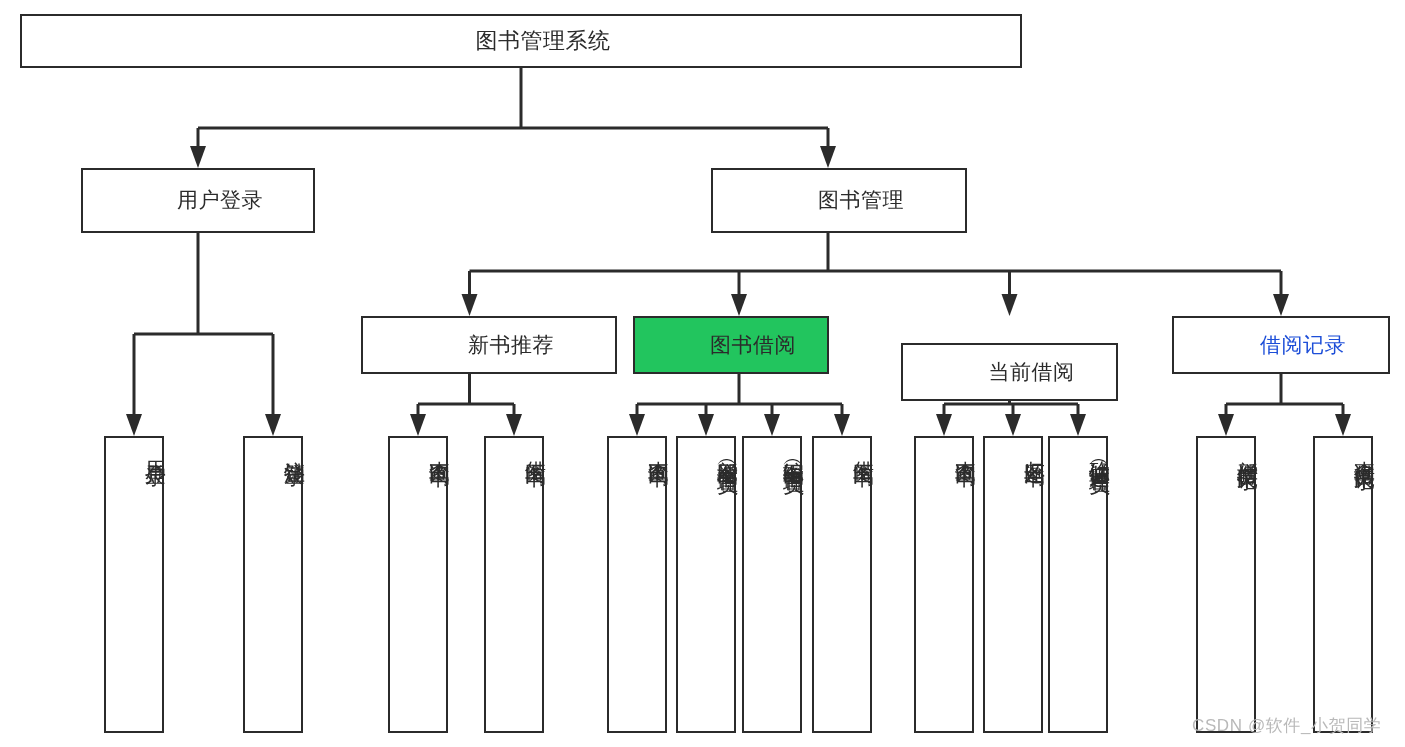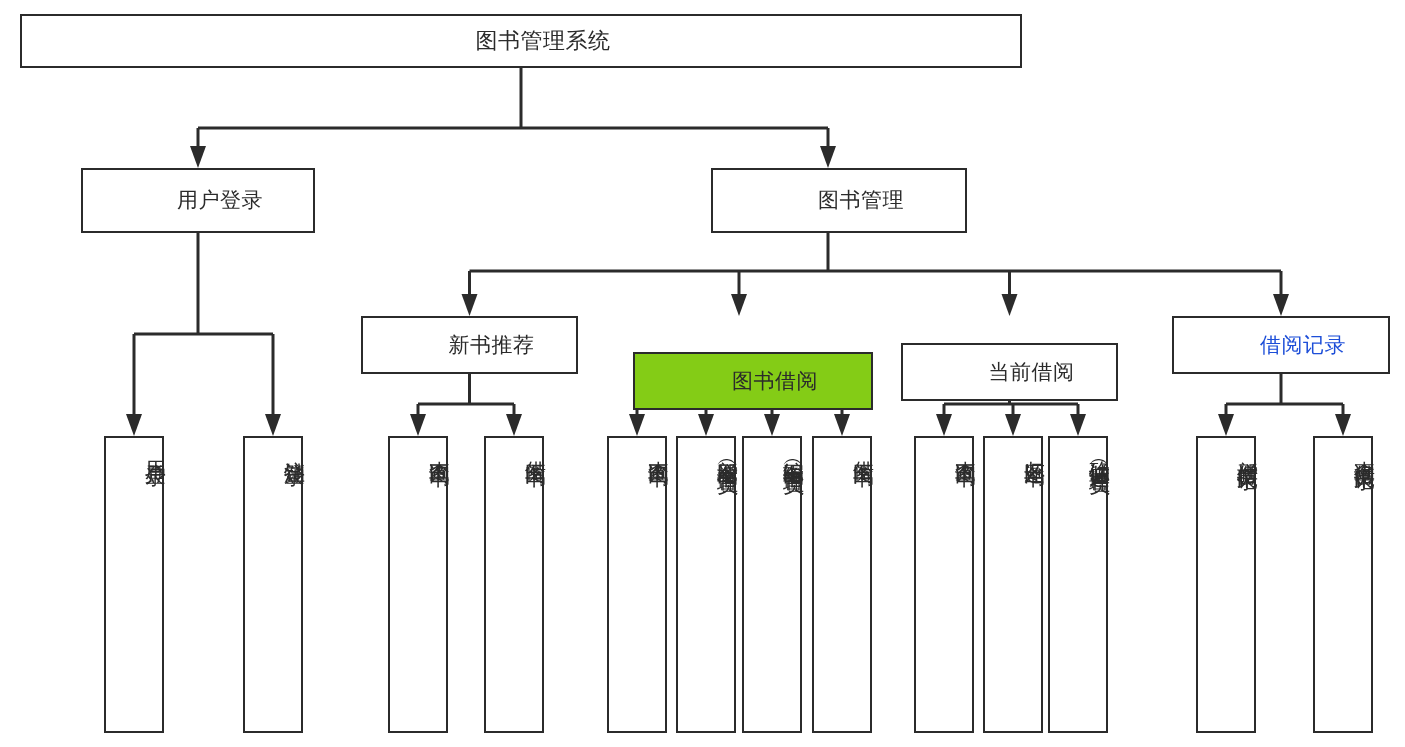--- a/index.html
+++ b/index.html
@@ -136,24 +136,24 @@
   <div id="nodes-layer">
       <div class="node horizontal root" id="node-root" style="left: 20px; top: 14px; width: 1002px; height: 54px; border-color: rgb(43, 43, 43); background: rgb(255, 255, 255); color: rgb(43, 43, 43);">
         <span class="node-label">图书管理系统</span>
       </div>
       <div class="node horizontal" id="node-user-login" style="left: 81px; top: 168px; width: 234px; height: 65px; border-color: rgb(43, 43, 43); background: rgb(255, 255, 255); color: rgb(43, 43, 43);">
         <span class="node-label">用户登录</span>
       </div>
       <div class="node horizontal" id="node-book-mgmt" style="left: 711px; top: 168px; width: 256px; height: 65px; border-color: rgb(43, 43, 43); background: rgb(255, 255, 255); color: rgb(43, 43, 43);">
         <span class="node-label">图书管理</span>
       </div>
-      <div class="node horizontal" id="node-new-book-rec" style="left: 361px; top: 316px; width: 217px; height: 58px; border-color: rgb(43, 43, 43); background: rgb(255, 255, 255); color: rgb(43, 43, 43);">
+      <div class="node horizontal" id="node-new-book-rec" style="left: 361px; top: 316px; width: 256px; height: 58px; border-color: rgb(43, 43, 43); background: rgb(255, 255, 255); color: rgb(43, 43, 43);">
         <span class="node-label">新书推荐</span>
       </div>
-      <div class="node horizontal" id="node-book-borrow" style="left: 633px; top: 316px; width: 240px; height: 58px; border-color: rgb(43, 43, 43); background: #84cc16; color: rgb(43, 43, 43); margin-top: 36px;">
+      <div class="node horizontal" id="node-book-borrow" style="left: 633px; top: 316px; width: 196px; height: 58px; border-color: rgb(43, 43, 43); background: #22c55e; color: rgb(43, 43, 43);">
         <span class="node-label">图书借阅</span>
       </div>
       <div class="node horizontal" id="node-current-borrow" style="left: 901px; top: 316px; width: 217px; height: 58px; border-color: rgb(43, 43, 43); background: rgb(255, 255, 255); color: rgb(43, 43, 43); margin-top: 27px;">
         <span class="node-label">当前借阅</span>
       </div>
       <div class="node horizontal" id="node-borrow-record" style="left: 1172px; top: 316px; width: 218px; height: 58px; border-color: rgb(43, 43, 43); background: rgb(255, 255, 255); color: #1d4ed8;">
         <span class="node-label">借阅记录</span>
       </div>
       <div class="node vertical" id="node-leaf-user-login" style="left: 104px; top: 436px; width: 60px; height: 297px; border-color: rgb(43, 43, 43); background: rgb(255, 255, 255); color: rgb(43, 43, 43);">
         <span class="node-label">用户登录</span>
@@ -188,13 +188,14 @@
       <div class="node vertical" id="node-leaf-confirm-ret" style="left: 1048px; top: 436px; width: 60px; height: 297px; border-color: rgb(43, 43, 43); background: rgb(255, 255, 255); color: rgb(43, 43, 43);">
         <span class="node-label">确认归还（管理员）</span>
       </div>
       <div class="node vertical" id="node-leaf-add-record" style="left: 1196px; top: 436px; width: 60px; height: 297px; border-color: rgb(43, 43, 43); background: rgb(255, 255, 255); color: rgb(43, 43, 43);">
         <span class="node-label">新增借阅记录</span>
       </div>
       <div class="node vertical" id="node-leaf-query-record" style="left: 1313px; top: 436px; width: 60px; height: 297px; border-color: rgb(43, 43, 43); background: rgb(255, 255, 255); color: rgb(43, 43, 43);">
         <span class="node-label">查询借阅记录</span>
       </div>
     </div>
+  <div class="watermark" style="left: 1192px; top: 714px; color: rgb(185, 185, 185);">CSDN @软件_小贺同学</div>
 </div>
 
 </body></html>

